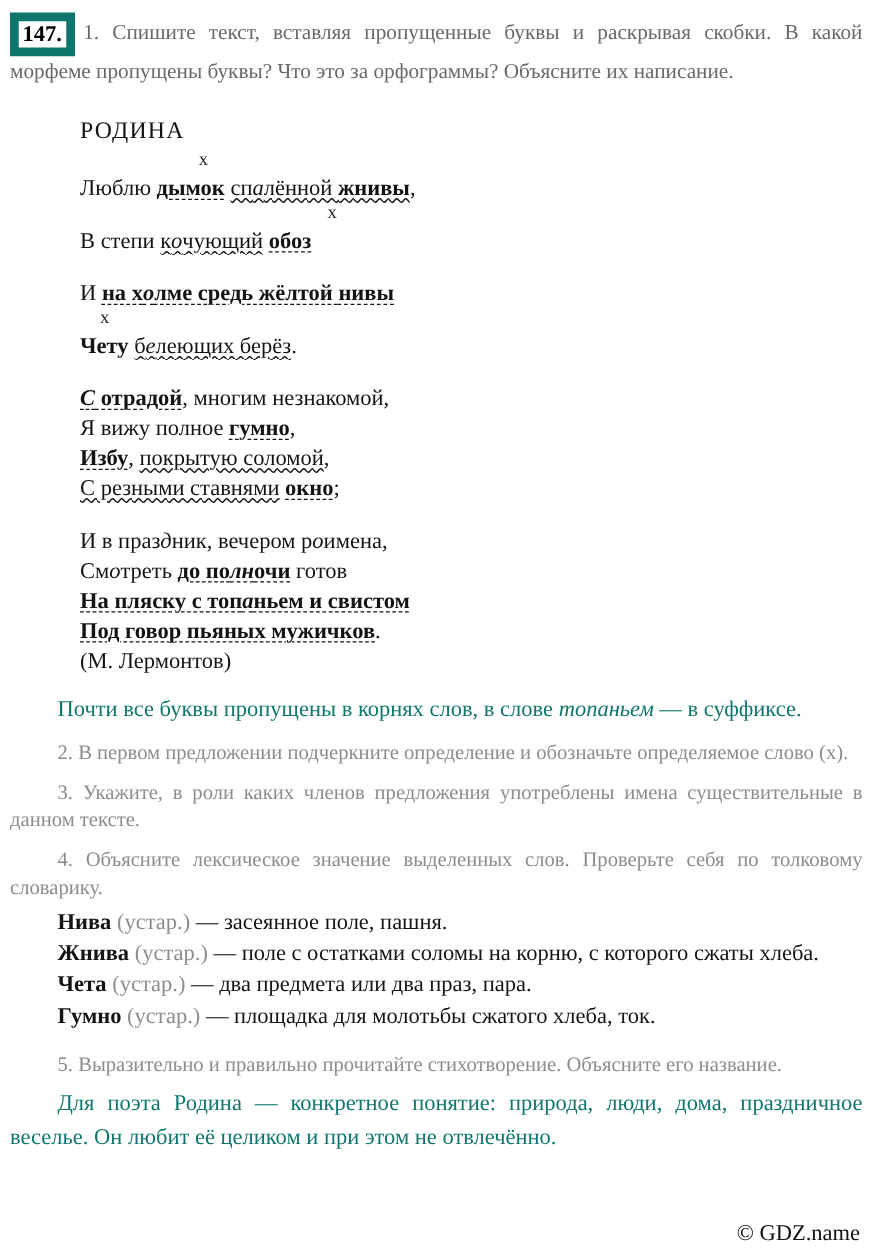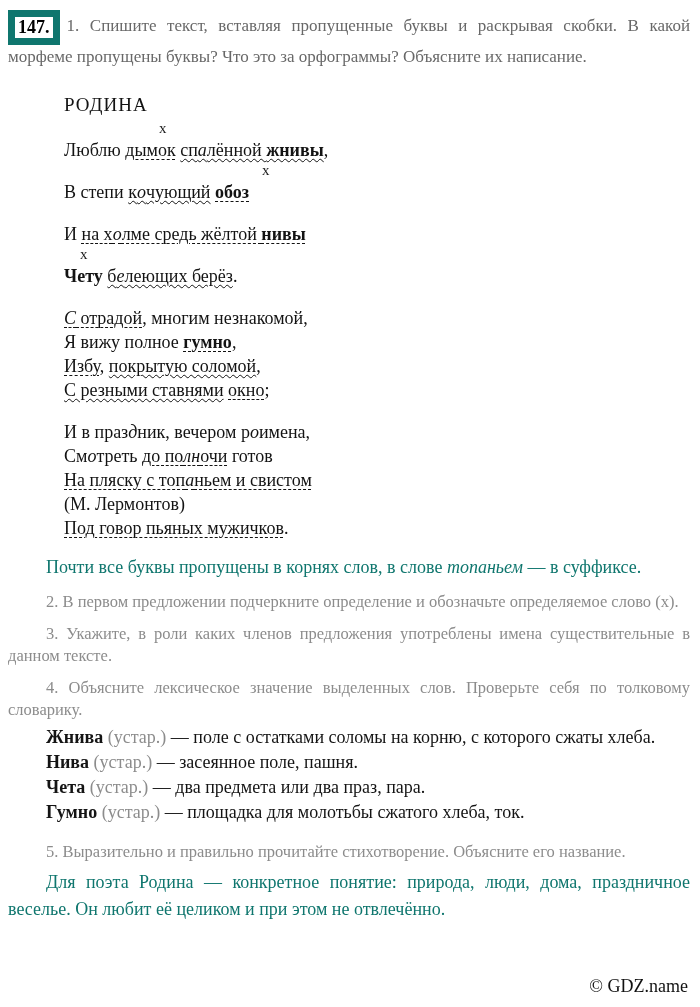--- a/index.html
+++ b/index.html
@@ -10,21 +10,21 @@
     color:#1a1a1a;
     position:relative;
     overflow:hidden;
   }
   .page{padding:8px 10px 0 8px;position:relative;height:999px;box-sizing:border-box;}
 
   
   .b{font-weight:bold;}
   .i{font-style:italic;}
   .gray{color:#8c8c8c;}
-  .ud{text-decoration:underline dashed;text-decoration-thickness:1px;text-underline-offset:3px;}
+  .ud{text-decoration:underline dashed;text-decoration-thickness:1px;text-underline-offset:3px;font-weight:bold;}
   .uw{text-decoration:underline wavy;text-decoration-thickness:1px;text-underline-offset:2px;}
 
   
   .intro{
     margin:2px 0 0 0;
     font-size:17px;line-height:23px;
     color:#686868;
     text-align:justify;
   }
   .num-box{
@@ -98,33 +98,33 @@
     <div class="pline"><span class="b">Чету</span><span> </span><span class="uw">б</span><span class="uw i">е</span><span class="uw">леющих берёз</span><span>.</span></div>
 
     <div class="pline gap"><span class="ud i">С</span><span class="ud"> отрадой</span><span>, многим незнакомой,</span></div>
     <div class="pline"><span>Я вижу полное </span><span class="ud b">гумно</span><span>,</span></div>
     <div class="pline"><span class="ud">Избу</span><span>, </span><span class="uw">покрытую соломой</span><span>,</span></div>
     <div class="pline"><span class="uw">С резными ставнями</span><span> </span><span class="ud">окно</span><span>;</span></div>
 
     <div class="pline gap"><span>И в праз</span><span class="i">д</span><span>ник, вечером р</span><span class="i">о</span><span>имена,</span></div>
     <div class="pline"><span>См</span><span class="i">о</span><span>треть </span><span class="ud">до по</span><span class="ud i">лн</span><span class="ud">очи</span><span> готов</span></div>
     <div class="pline"><span class="ud">На пляску с топ</span><span class="ud i">а</span><span class="ud">ньем и свистом</span></div>
+    <div class="pline"><span class="ud">Под говор пьяных мужичков</span><span>.</span></div>
     <div class="pline"><span>(М. Лермонтов)</span></div>
-    <div class="pline"><span class="ud">Под говор пьяных мужичков</span><span>.</span></div>
   </div>
 
   <p class="answer"><span>Почти все буквы пропущены в корнях слов, в слове </span><span class="i">топаньем</span><span> — в суффиксе.</span></p>
 
   <p class="task">2. В первом предложении подчеркните определение и обозначьте определяемое слово (х).</p>
   <p class="task">3. Укажите, в роли каких членов предложения употреблены имена существительные в данном тексте.</p>
   <p class="task">4. Объясните лексическое значение выделенных слов. Проверьте себя по толковому словарику.</p>
 
   <div class="defs">
+    <p class="def"><span class="b">Нива</span><span class="gray"> (устар.) </span><span>— засеянное поле, пашня.</span></p>
     <p class="def"><span class="b">Жнива</span><span class="gray"> (устар.) </span><span>— поле с остатками соломы на корню, с которого сжаты хлеба.</span></p>
-    <p class="def"><span class="b">Нива</span><span class="gray"> (устар.) </span><span>— засеянное поле, пашня.</span></p>
     <p class="def"><span class="b">Чета</span><span class="gray"> (устар.) </span><span>— два предмета или два праз, пара.</span></p>
     <p class="def"><span class="b">Гумно</span><span class="gray"> (устар.) </span><span>— площадка для молотьбы сжатого хлеба, ток.</span></p>
   </div>
 
   <p class="task" style="margin-top:16px">5. Выразительно и правильно прочитайте стихотворение. Объясните его название.</p>
   <p class="answer" style="margin-top:6px">Для поэта Родина — конкретное понятие: природа, люди, дома, праздничное веселье. Он любит её целиком и при этом не отвлечённо.</p>
 
 
   <div class="footer">© GDZ.name</div>
 </div>

